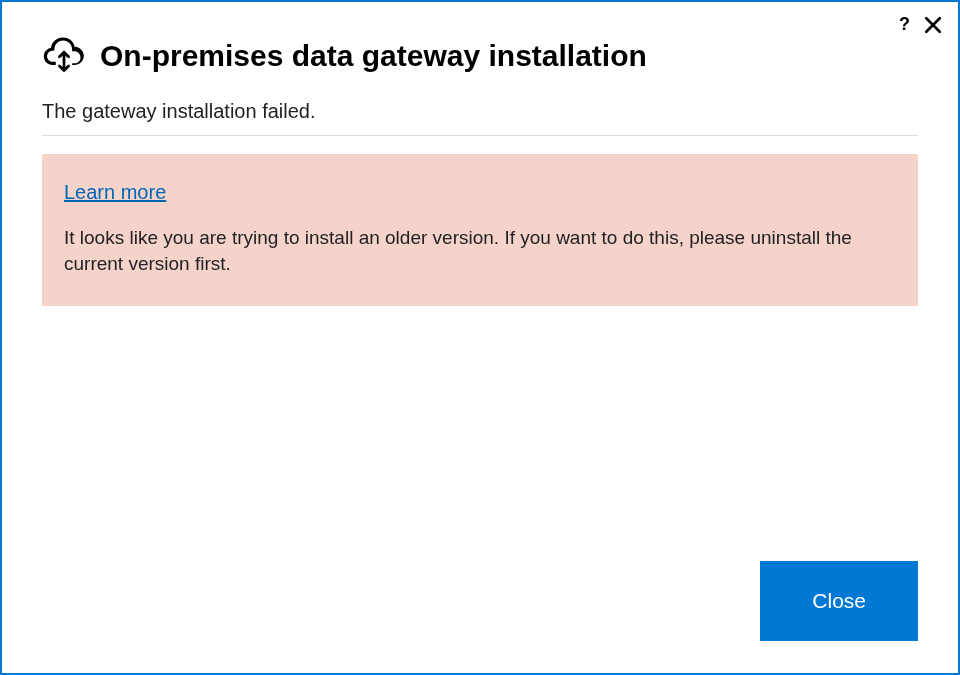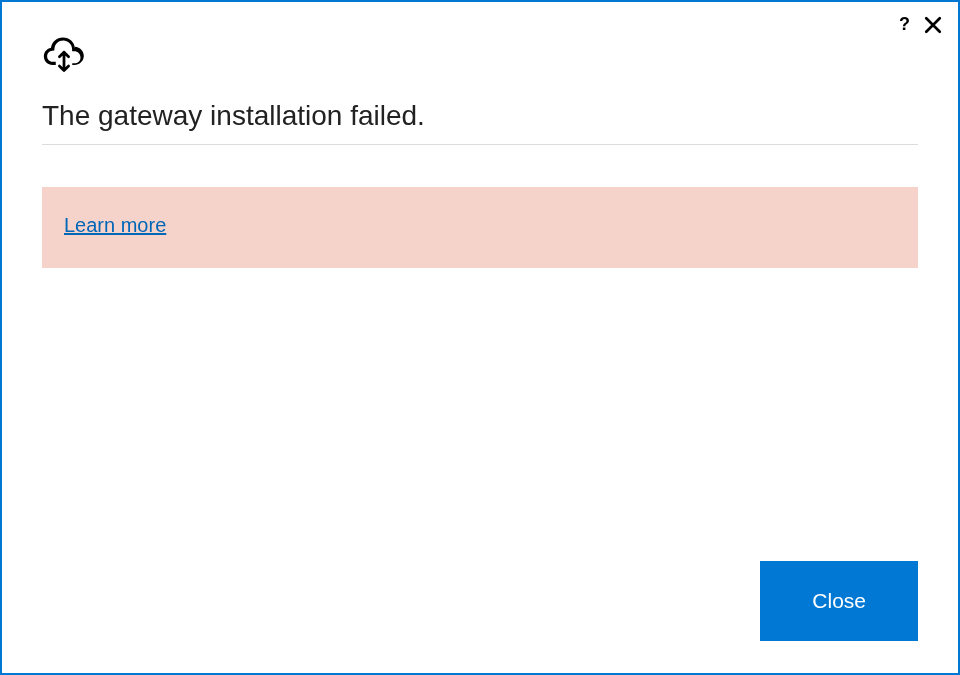--- a/index.html
+++ b/index.html
@@ -46,25 +46,25 @@
     .header h1 {
       font-size: 30px;
       font-weight: 600;
       color: #000;
     }
     .content {
       padding: 0 40px;
       flex: 1;
     }
     .status-line {
-      font-size: 28px;
+      font-size: 20px;
       color: #222;
       padding-bottom: 12px;
       border-bottom: 1px solid #ddd;
-      margin-bottom: 42px;
+      margin-bottom: 18px;
     }
     .error-box {
       background: #f6d3ca;
       padding: 24px 22px 28px 22px;
       font-size: 19px;
       color: #222;
       line-height: 1.4;
     }
     .error-box .error-title { margin-bottom: 2px; }
     .error-box a {
@@ -104,27 +104,29 @@
     </span>
   </div>
 
   <div class="header">
     <span class="cloud-icon">
       <svg viewBox="0 0 48 48">
         <path d="M36 18c-0.4-7-6.2-12-13.2-12C16 6 10.6 10.8 9.8 17.2 5.4 18 2 21.8 2 26.4 2 31.6 6.2 36 11.4 36h3.6v-3.6h-3.6c-3.2 0-5.8-2.6-5.8-6 0-3.2 2.4-5.8 5.6-6l2.2-0.2 0.2-2.2c0.4-5 4.6-8.8 9.6-8.8 5.2 0 9.4 4 9.6 9.2l0.1 2.6 2.3 0c3.8 0 6.8 3 6.8 6.8 0 3.8-3 6.4-6.8 6.4h-2.2V36h2.2c5.8 0 10.4-4.2 10.4-10 0-5.2-4-9.6-9.6-10z" fill="#000"></path>
         <path d="M24 22v20M24 22l-5 5M24 22l5 5M24 42l-5-5M24 42l5-5" stroke="#000" stroke-width="3" fill="none" stroke-linecap="round" stroke-linejoin="round"></path>
       </svg>
     </span>
+    <h1>On-premises data gateway installation</h1>
   </div>
 
   <div class="content">
     <div class="status-line">The gateway installation failed.</div>
 
     <div class="error-box">
       <a>Learn more</a>
+      <div class="error-detail">It looks like you are trying to install an older version. If you want to do this, please uninstall the current version first.</div>
     </div>
   </div>
 
   <div class="footer">
     <button class="close-button">Close</button>
   </div>
 
 </div>
 
 </body></html>

